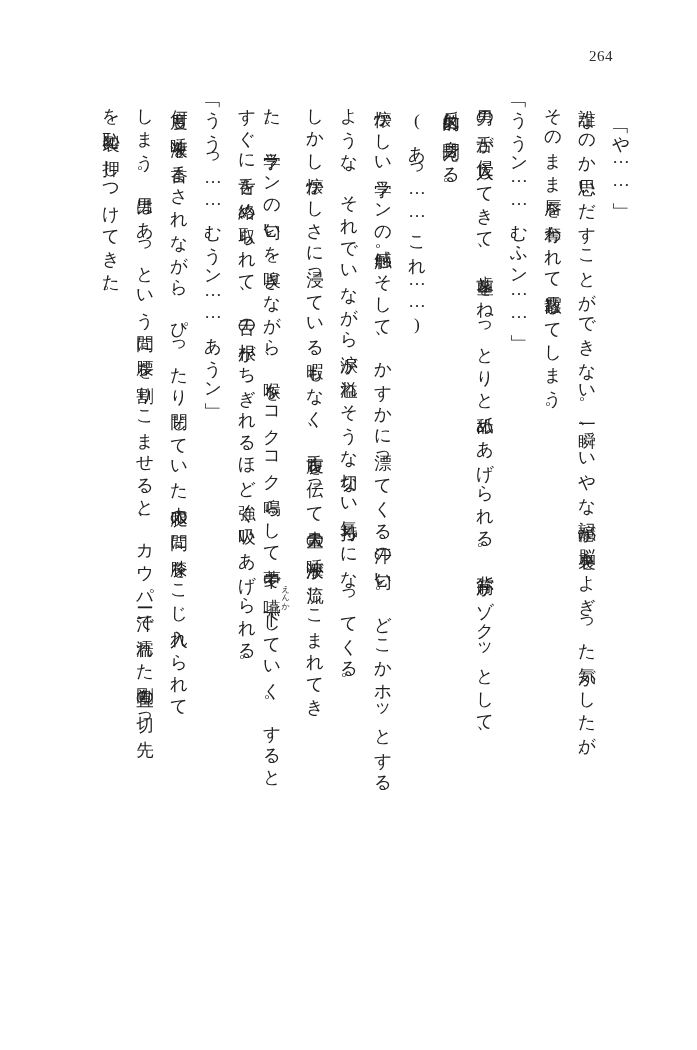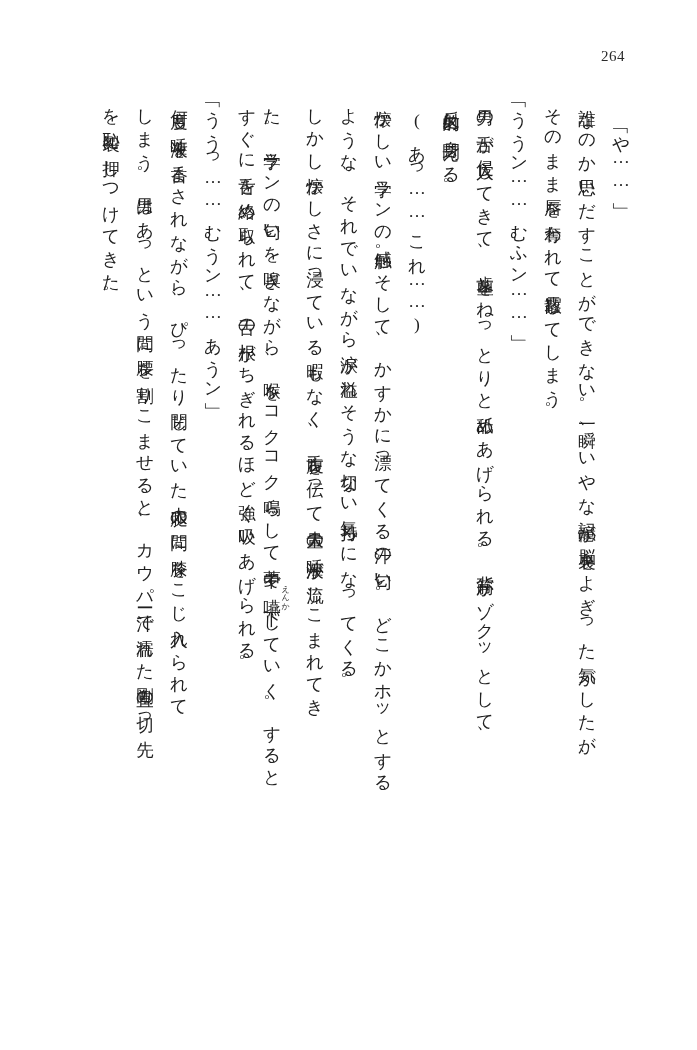--- a/index.html
+++ b/index.html
@@ -15,21 +15,21 @@
     position: relative;
     width: 697px;
     height: 1050px;
     background: #ffffff;
     overflow: hidden;
   }
   
   .page-number {
     position: absolute;
     top: 48px;
-    right: 72px;
+    right: 84px;
     font-size: 15px;
     letter-spacing: 0.5px;
     color: #2b2b2b;
     font-family: "Liberation Serif", "DejaVu Serif", serif;
   }
   
   .text-block {
     position: absolute;
     top: 96px;
     right: 68px;

